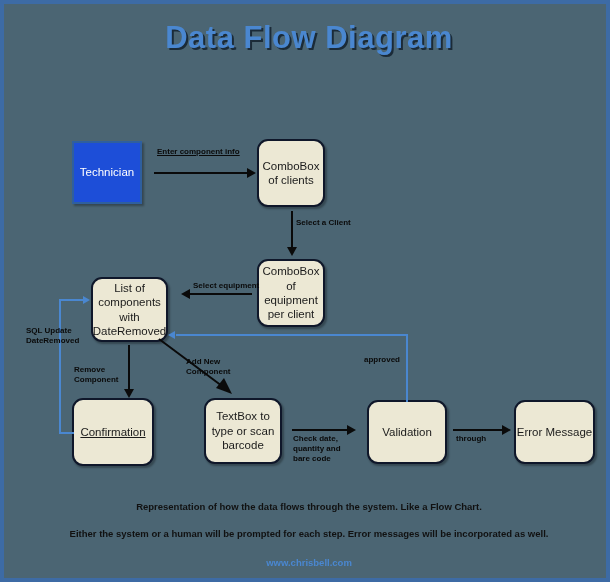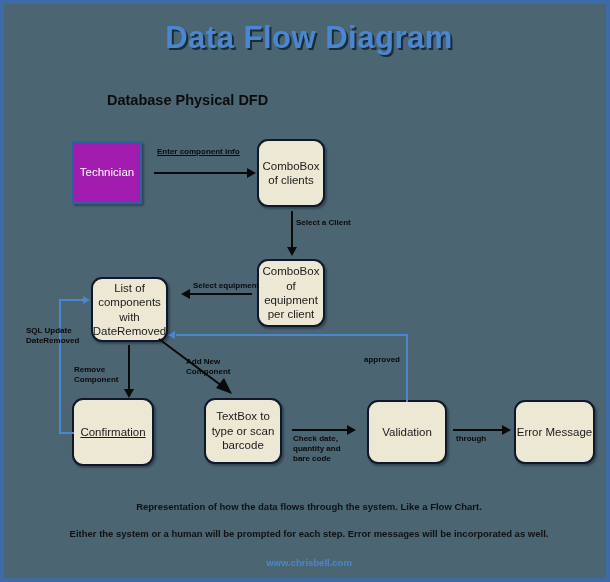--- a/index.html
+++ b/index.html
@@ -54,21 +54,21 @@
     font-size: 11.5px;
     color: #1b1b1b;
   }
   .node.rounded {
     background: #ece8d4;
     border: 2px solid #0f172a;
     border-radius: 11px;
     box-shadow: 1.5px 2px 2px rgba(0,0,0,0.30);
   }
   .node.actor {
-    background: #a21caf;
+    background: #1d4ed8;
     border: 2px solid #2f5f9e;
     color: #ffffff;
     box-shadow: 1.5px 2px 2px rgba(0,0,0,0.30);
     font-size: 11.5px;
   }
   .node span { display: block; }
 
   #n-technician { left: 68px;  top: 137px; width: 70px;  height: 63px; }
   #n-combo-clients { left: 253px; top: 135px; width: 68px; height: 68px; }
   #n-combo-equipment { left: 253px; top: 255px; width: 68px; height: 68px; }
@@ -132,21 +132,20 @@
     font-weight: bold;
     color: #4a87d0;
   }
 </style>
 </head>
 <body>
 
 <div id="canvas">
 
   <div class="title">Data Flow Diagram</div>
-  <div class="subtitle">Database Physical DFD</div>
 
   <div class="node actor" id="n-technician">
     <span>Technician</span>
   </div>
 
   <div class="node rounded" id="n-combo-clients">
     <span class="multiline">ComboBox<br>of clients</span>
   </div>
 
   <div class="node rounded" id="n-combo-equipment">

